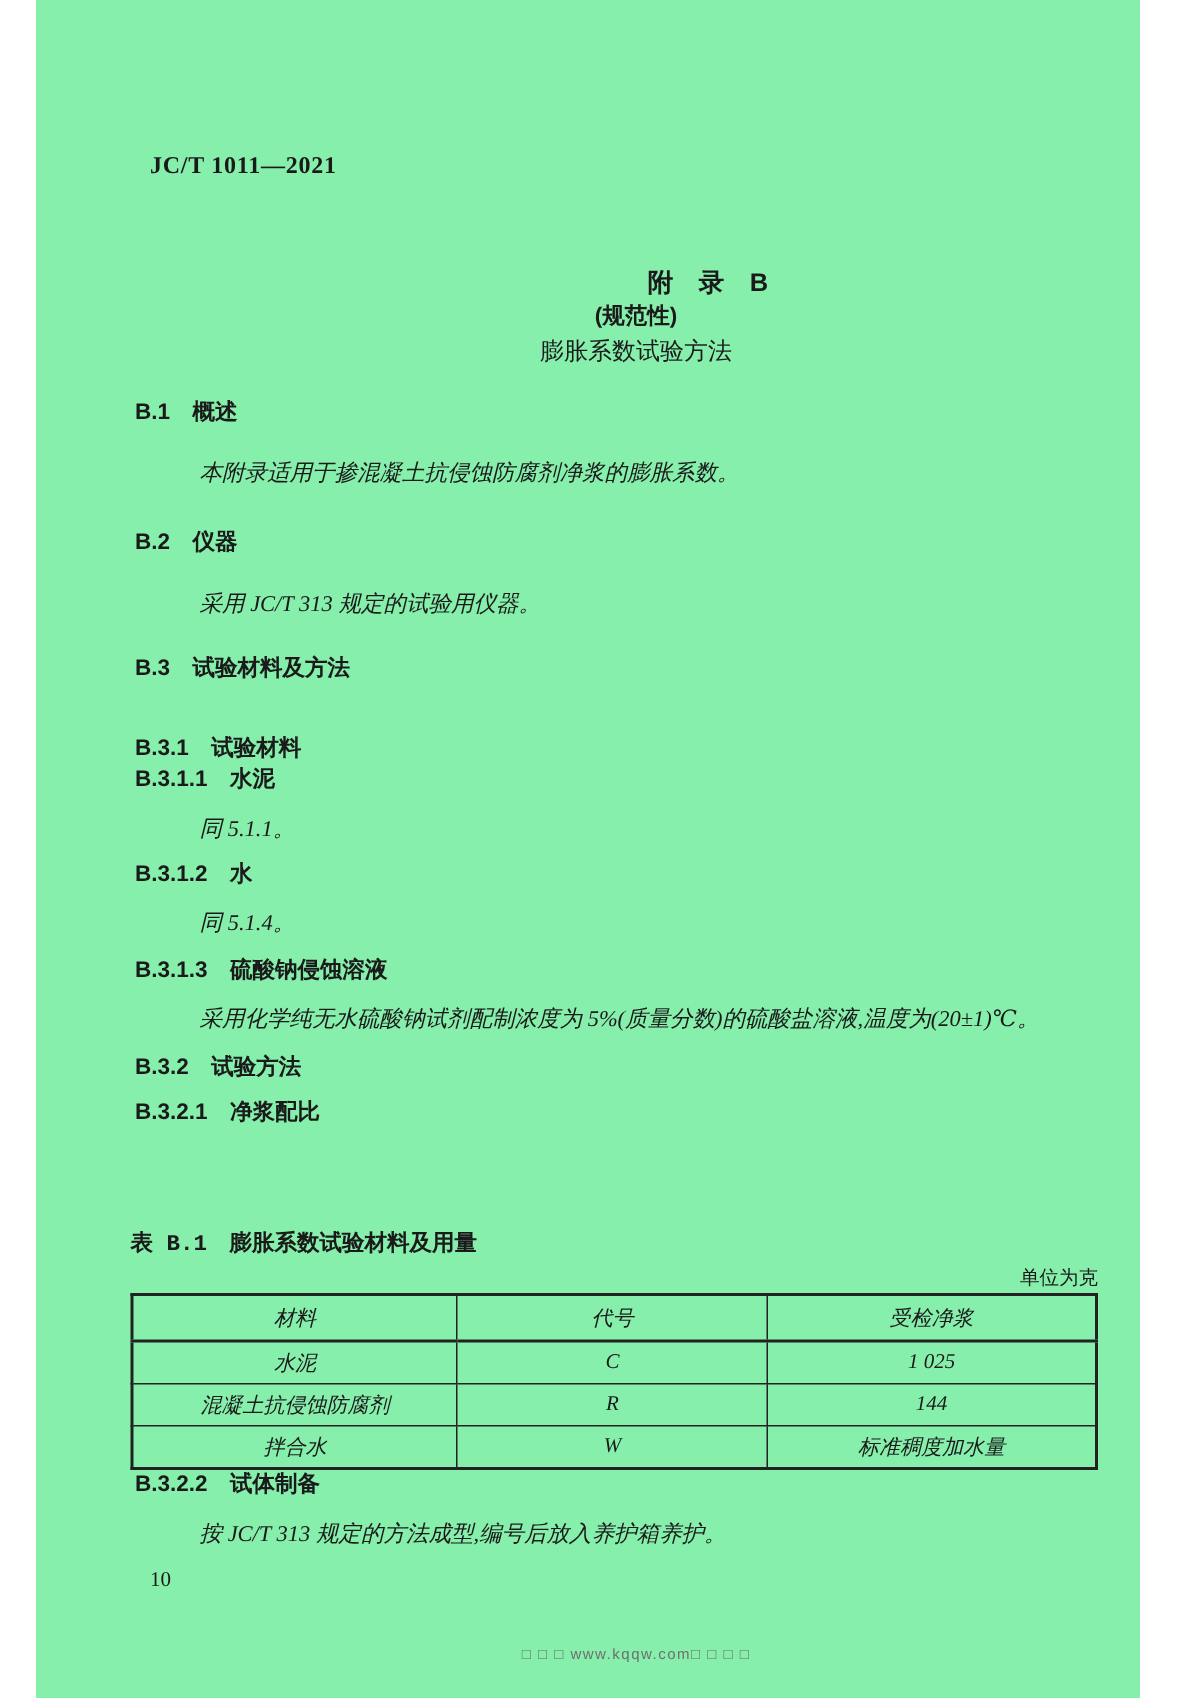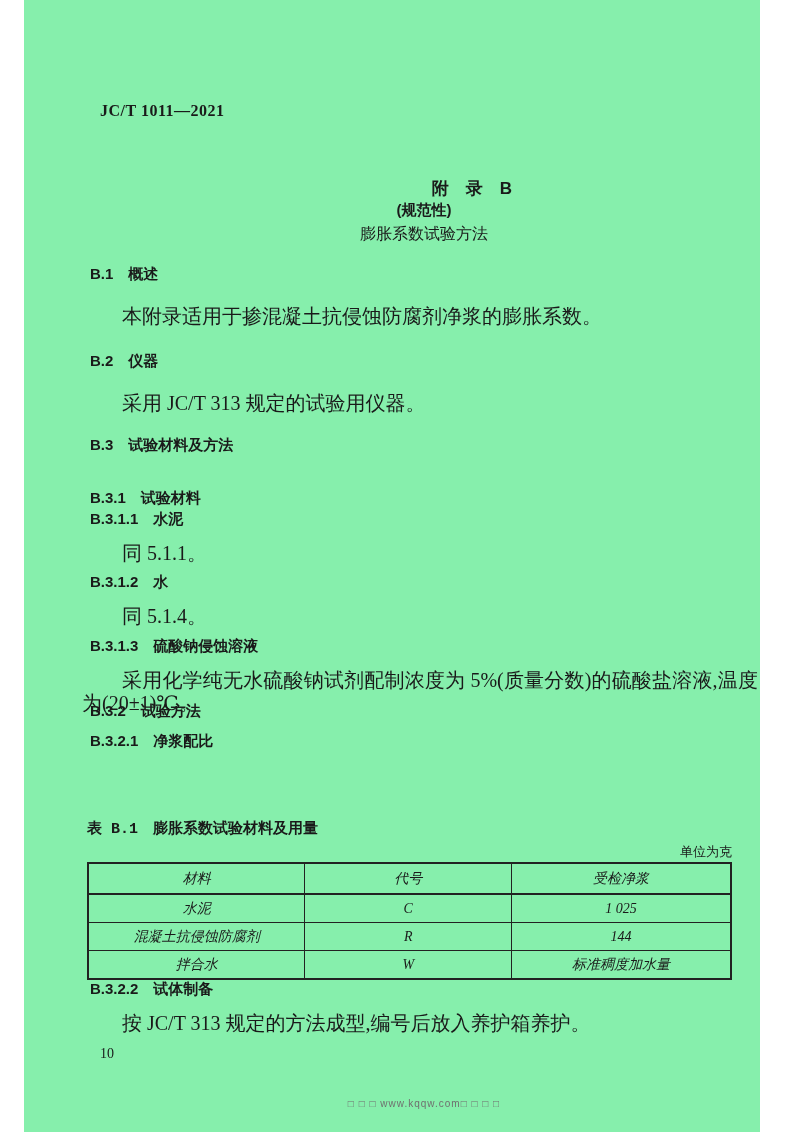--- a/index.html
+++ b/index.html
@@ -26,26 +26,27 @@
   .t2 { top: 201px; font-family: "Liberation Sans", "DejaVu Sans", sans-serif; font-weight: bold; font-size: 15px; }
   .t3 { top: 224px; font-family: "Liberation Sans", "DejaVu Sans", sans-serif; font-weight: normal; font-size: 16px; }
   .h {
     left: 66px;
     font-family: "Liberation Sans", "DejaVu Sans", sans-serif;
     font-weight: bold;
     font-size: 15px;
     white-space: nowrap;
   }
   .p {
-    left: 58px;
+    left: 79px;
     width: 676px;
-    font-size: 20px;
+    font-size: 15px;
     line-height: 23px;
     text-indent: 2em;
     text-align: justify;
+    font-style: italic;
   }
   .tbl-caption {
     left: 63px; top: 819px; width: 645px;
     text-align: left;
     font-family: Liberation Mono, monospace;
     font-weight: bold;
     font-size: 15px;
   }
   .unit-label {
     top: 843px; left: 63px; width: 645px;

